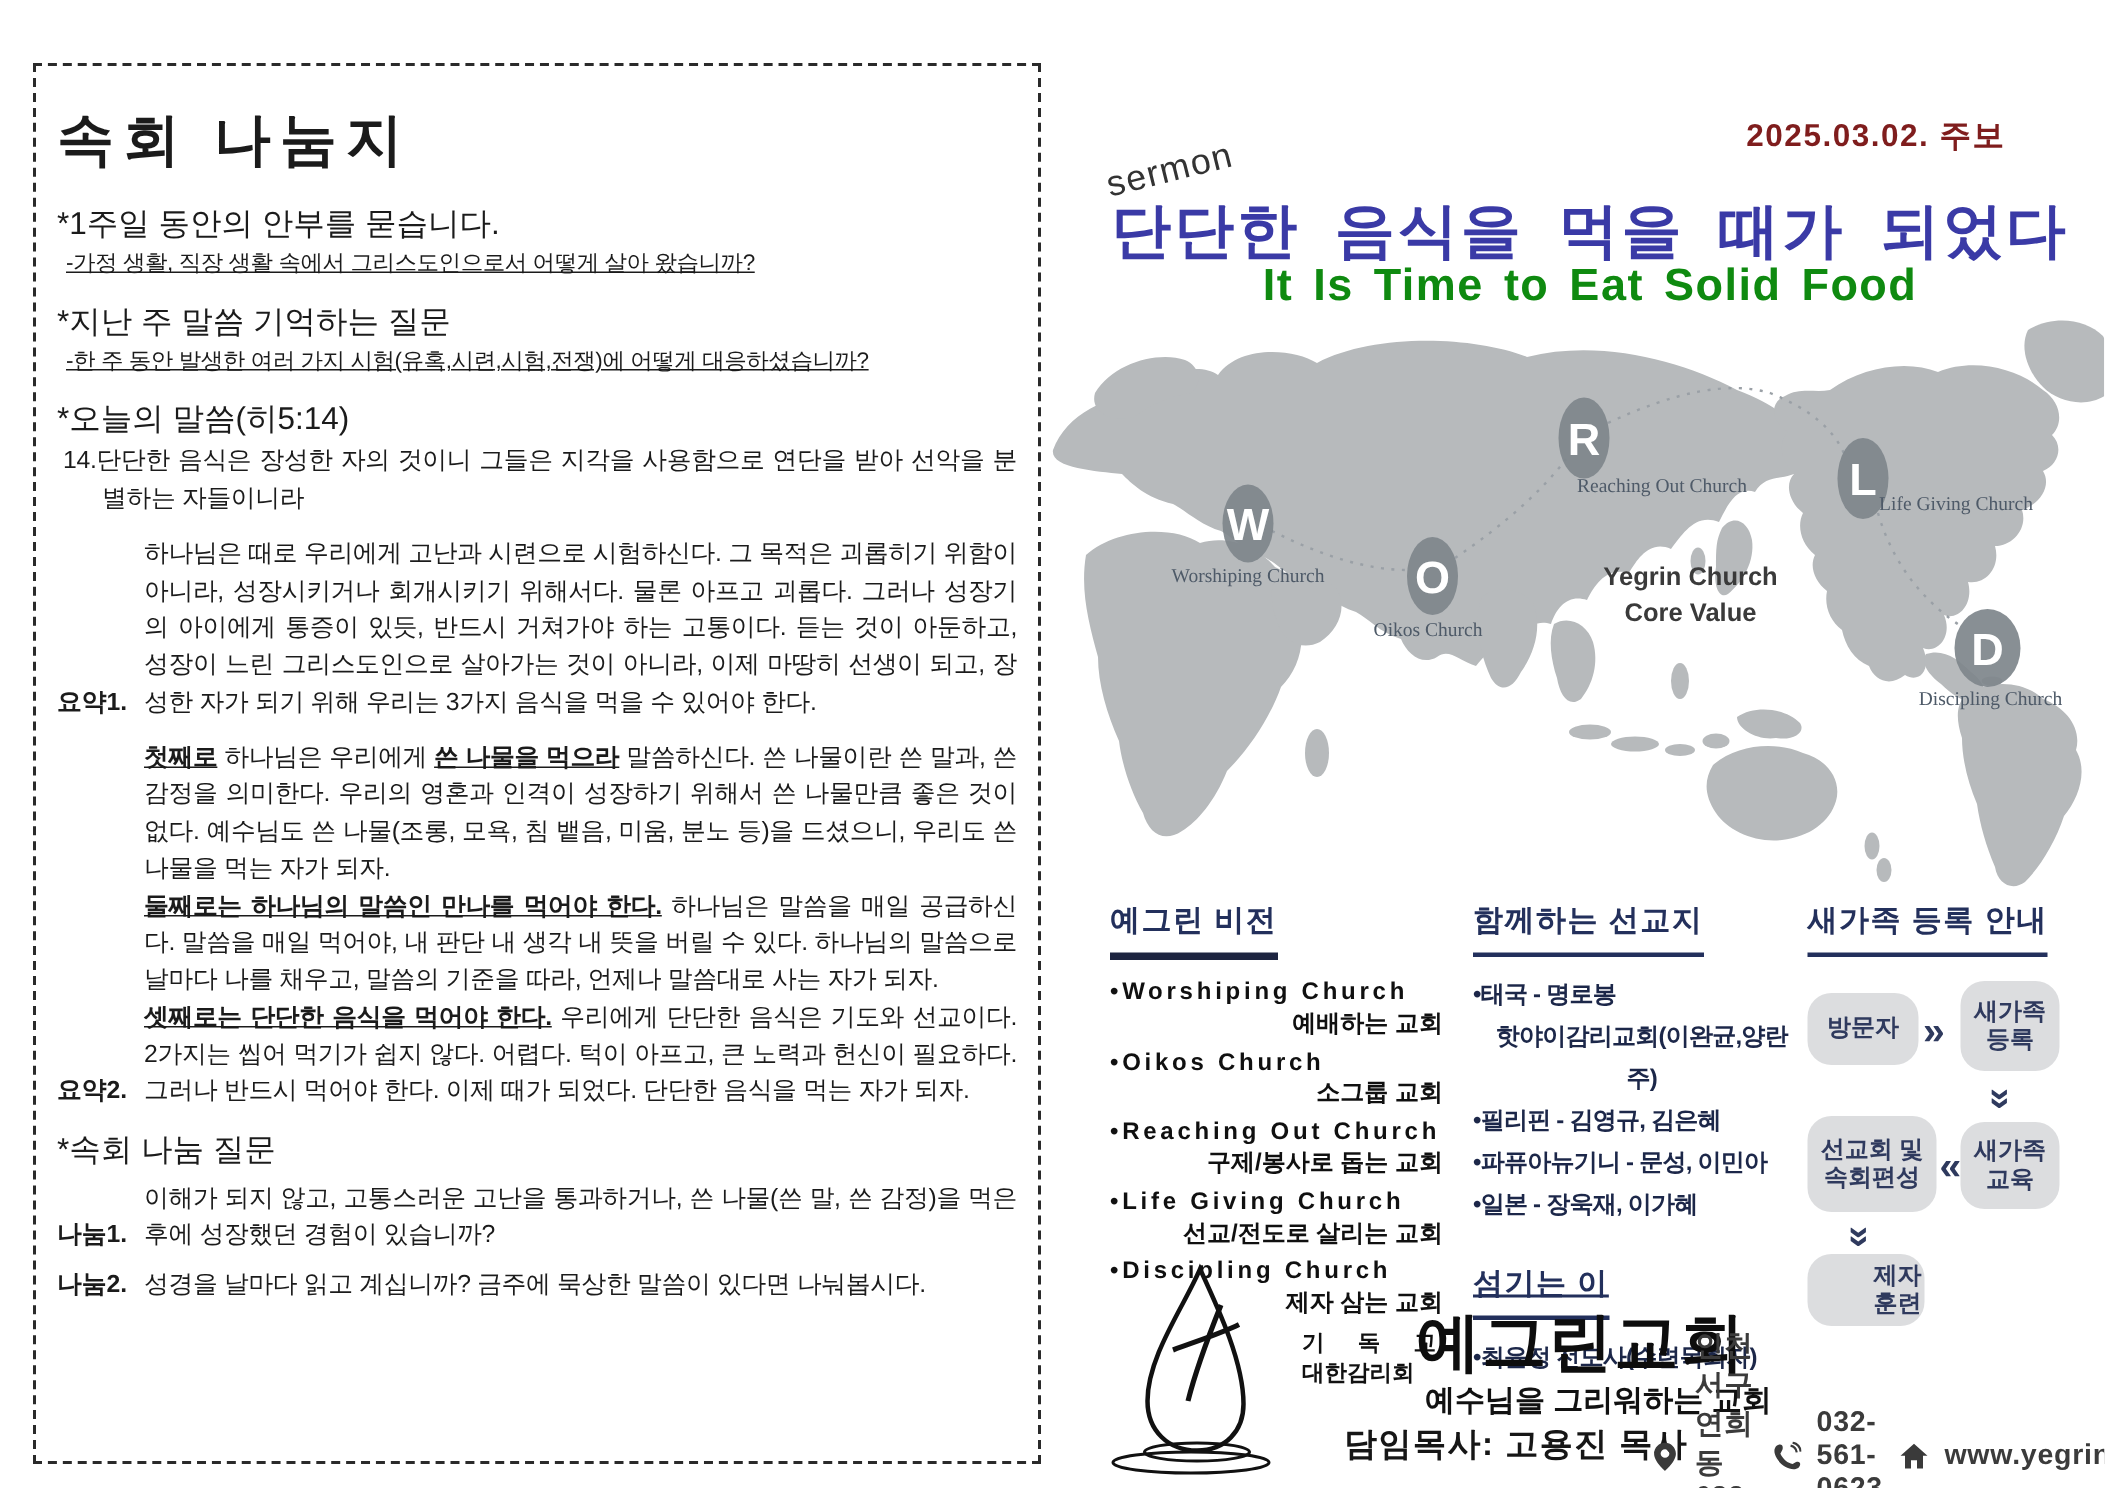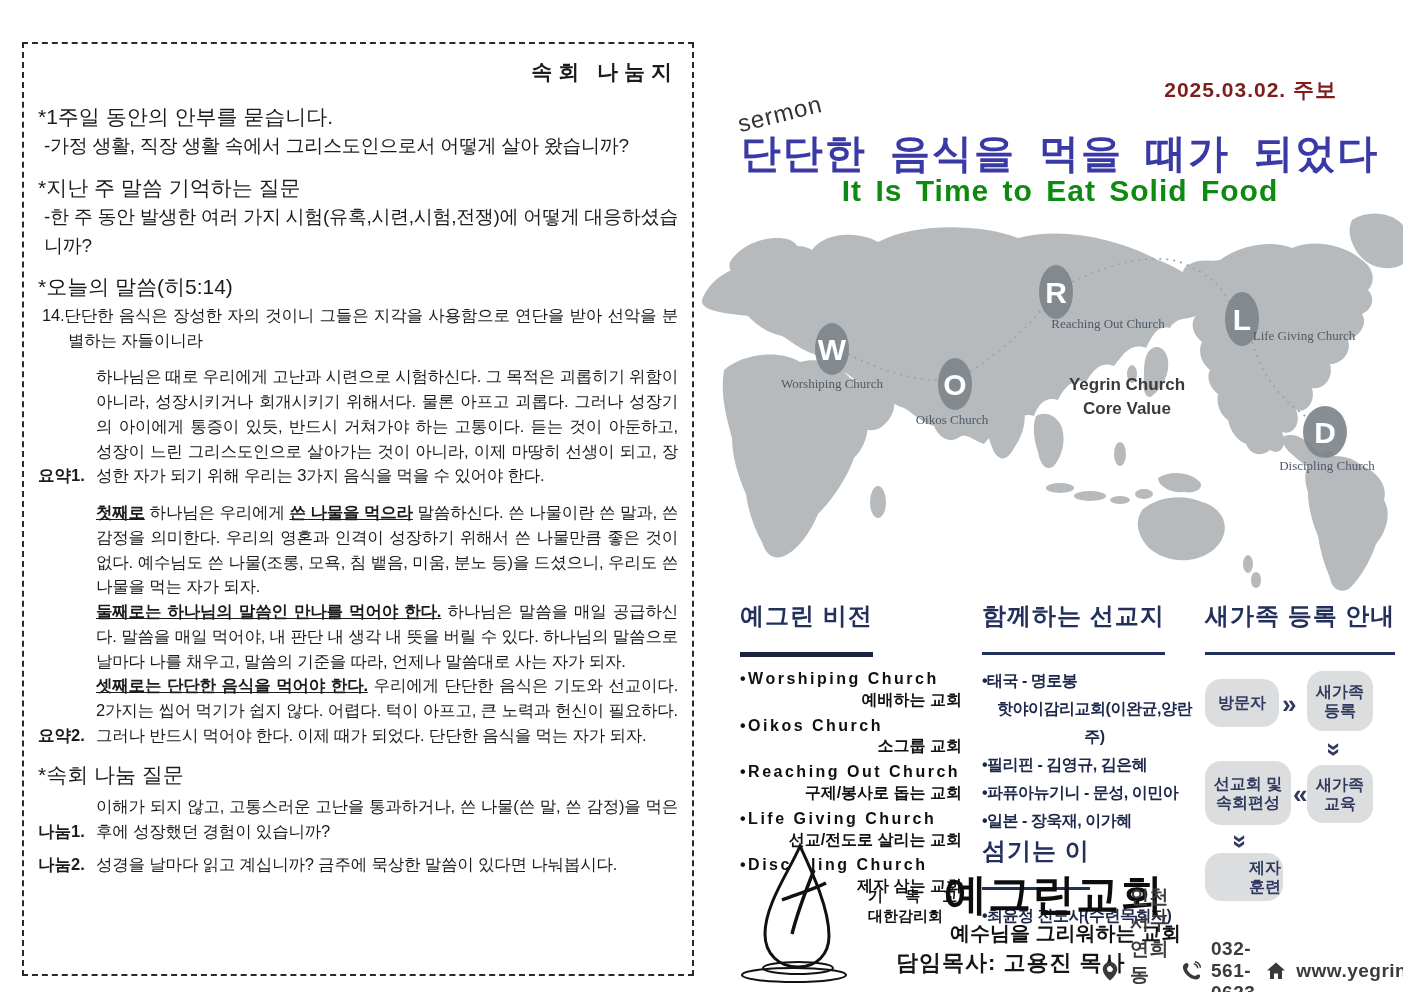--- a/index.html
+++ b/index.html
@@ -2,53 +2,53 @@
 <html><head>
 <meta charset="utf-8">
 <style>
   html,body{margin:0;padding:0;background:#ffffff;}
   .sheet{position:relative;width:1403px;height:992px;background:#fff;overflow:hidden;
          font-family:"Liberation Sans","DejaVu Sans",sans-serif;color:#1b1b1b;}
 
   
   .left-page{position:absolute;left:22px;top:42px;width:672px;height:934px;
              border:2px dashed #2a2a2a;box-sizing:border-box;padding:10px 14px 8px 14px;}
-  .lp-title{text-align:right;font-size:21px;font-weight:800;letter-spacing:6px;margin:4px 0 16px 0;}
+  .lp-title{text-align:left;font-size:38px;font-weight:800;letter-spacing:6px;margin:14px 0 16px 0;}
   .sec{margin-bottom:12px;}
   .sec-h{font-weight:400;font-size:21px;line-height:1.45;}
-  .sec-sub{font-size:19px;line-height:1.5;padding-left:6px;letter-spacing:-0.3px;}
+  .sec-sub{font-size:15px;line-height:1.5;padding-left:6px;letter-spacing:-0.3px;text-decoration:underline;}
   .verse{font-size:16.5px;line-height:1.5;padding-left:30px;text-indent:-26px;text-align:justify;letter-spacing:-0.2px;}
   .lbl-row{display:flex;margin-bottom:12px;align-items:flex-end;}
   .lbl{flex:0 0 58px;font-weight:800;font-size:16.5px;line-height:1.5;}
   .lbl-body{flex:1;font-size:16.5px;line-height:1.5;text-align:justify;letter-spacing:-0.2px;}
   .lbl-body p{margin:0;}
   .bu{font-weight:800;text-decoration:underline;}
 
   
   .date-label{position:absolute;right:66px;top:76px;font-size:21px;font-weight:800;
               color:#7f1d1d;letter-spacing:1px;}
   .sermon-tag{position:absolute;left:737px;top:100px;font-size:24px;color:#333;
               transform:rotate(-14deg);letter-spacing:1px;}
   .sermon-title{position:absolute;left:720px;top:126px;width:680px;text-align:center;
                 font-size:40px;font-weight:800;color:#3a3aa6;letter-spacing:2px;word-spacing:10px;}
   .sermon-sub{position:absolute;left:720px;top:174px;width:680px;text-align:center;
               font-size:30px;font-weight:700;color:#0f8a10;letter-spacing:1px;word-spacing:4px;}
   .map-wrap{position:absolute;left:700px;top:202px;width:703px;height:393px;}
 
   
-  .col-h{display:inline-block;font-size:24px;font-weight:800;color:#23305c;
-         padding-bottom:20px;border-bottom:3px solid #23305c;margin-bottom:12px;letter-spacing:1px;}
+  .col-h{display:inline-block;font-size:20px;font-weight:800;color:#23305c;
+         padding-bottom:8px;border-bottom:3px solid #23305c;margin-bottom:12px;letter-spacing:1px;}
   .col-h.thick{border-bottom-width:5px;border-bottom-color:#1d2440;}
   .vision-col{position:absolute;left:740px;top:600px;width:222px;}
   .vision-en{font-size:16px;font-weight:800;letter-spacing:2.5px;color:#101010;line-height:1.3;}
   .vision-ko{font-size:16px;font-weight:800;text-align:right;color:#101010;line-height:1.3;margin-bottom:5px;}
   .mission-col{position:absolute;left:982px;top:600px;width:218px;}
   .mission-item{font-size:16px;font-weight:800;color:#1c2749;line-height:1.75;letter-spacing:-0.5px;}
   .mission-item.indent{padding-left:7px;text-align:center;}
-  .servant-h{margin-top:0;}
+  .servant-h{margin-top:24px;text-decoration:underline;}
   .newfam-col{position:absolute;left:1205px;top:600px;width:198px;}
   .flow{position:relative;width:198px;height:240px;margin-top:2px;}
   .fbox{position:absolute;background:#dcdddf;border-radius:16px;display:flex;align-items:center;
         justify-content:center;text-align:center;color:#2f3a5e;font-weight:800;font-size:16px;line-height:1.2;
         padding:2px;box-sizing:border-box;}
   .chev{position:absolute;color:#2f3a5e;font-weight:800;font-size:26px;letter-spacing:-3px;line-height:1;}
   .chev-down{transform:rotate(90deg);}
 
   
   .logo-wrap{position:absolute;left:738px;top:842px;width:122px;height:142px;}

